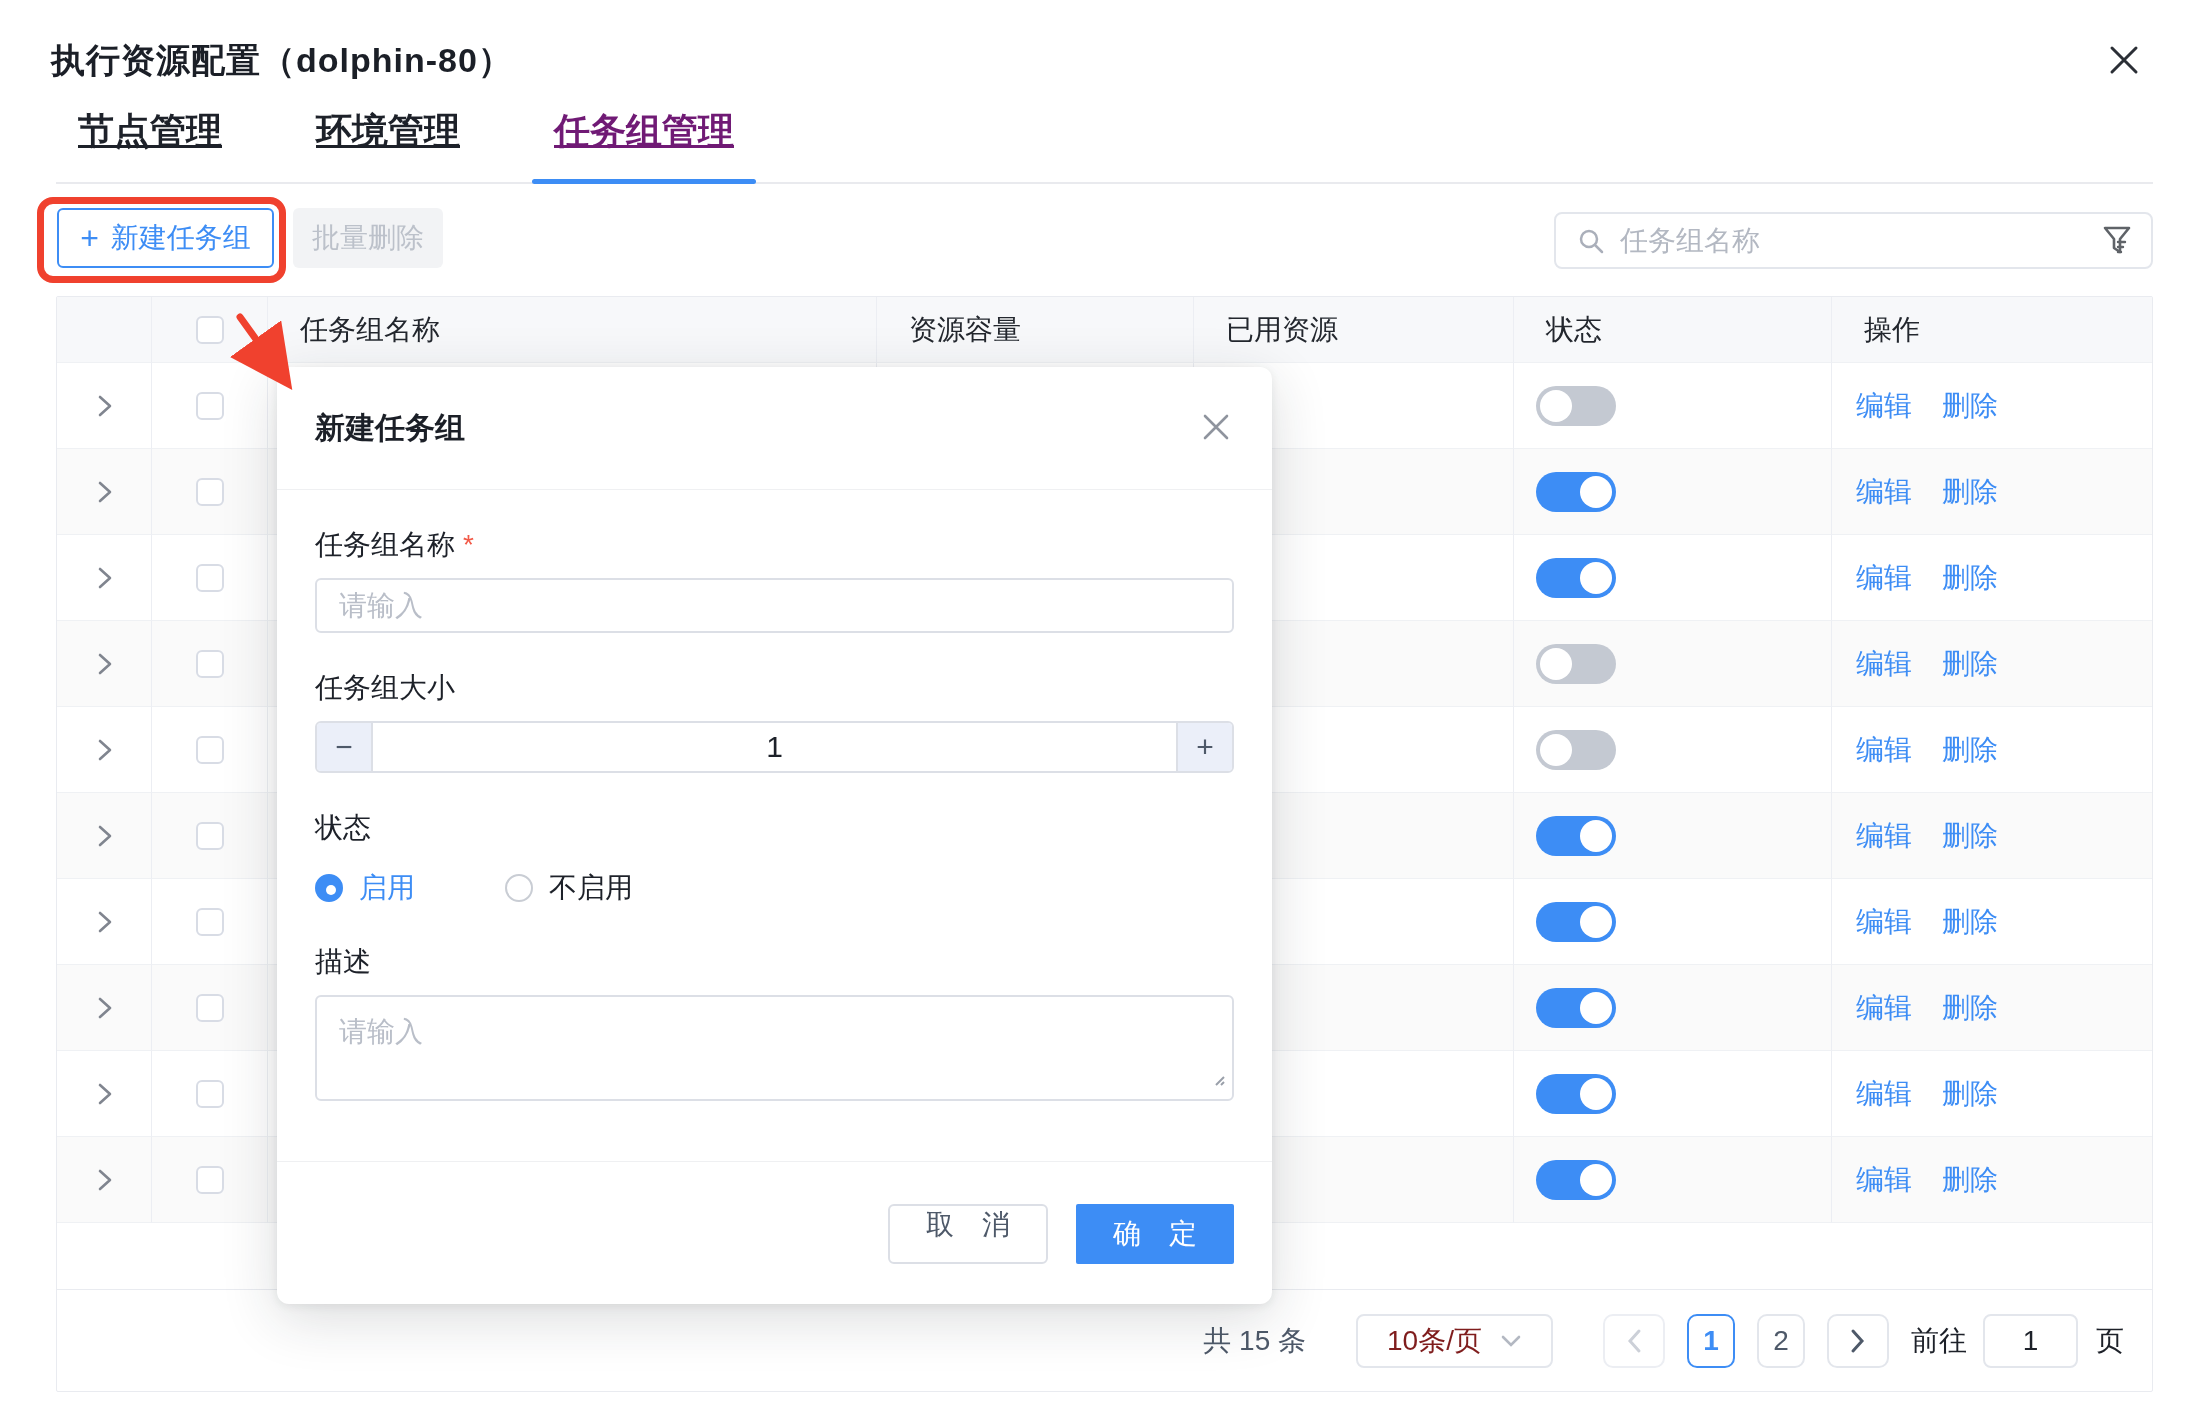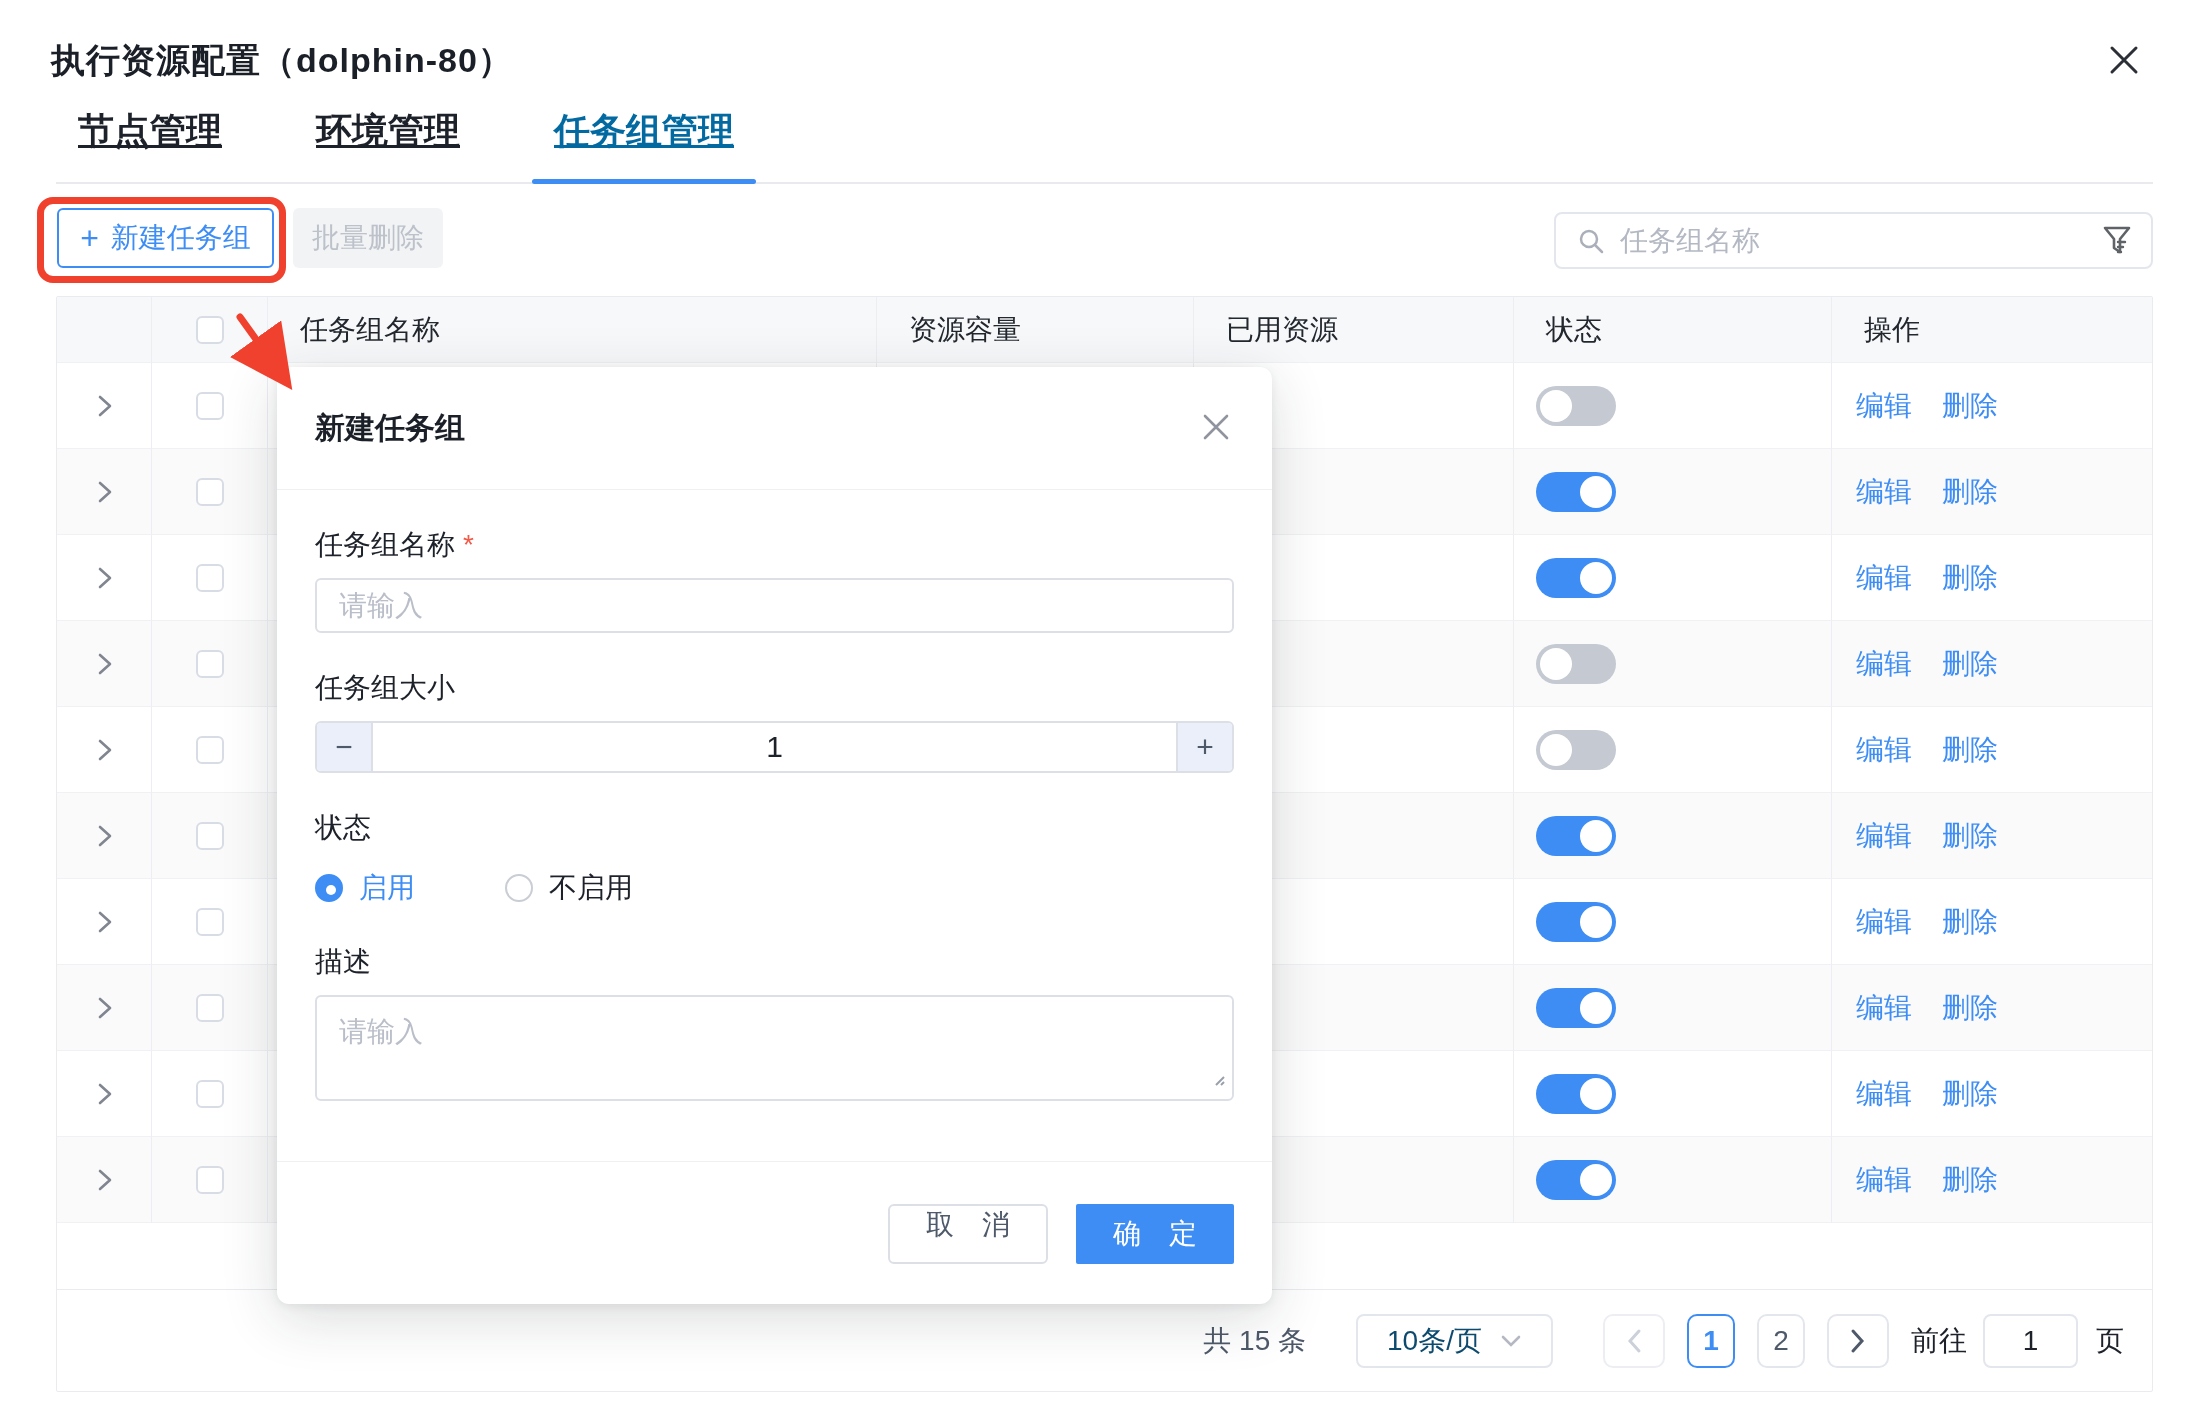--- a/index.html
+++ b/index.html
@@ -7,21 +7,21 @@
   body { font-family:"Liberation Sans","DejaVu Sans",sans-serif; color:#1d2129; }
   .page { position:relative; width:2208px; height:1426px; background:#fff; overflow:hidden; }
 
   
   .page-title { position:absolute; left:51px; top:38px; font-size:34px; font-weight:700; color:#1b1f27; letter-spacing:1px; }
   .page-close { position:absolute; right:60px; top:36px; width:48px; height:48px; display:flex; align-items:center; justify-content:center; cursor:pointer; }
 
   
   .tabs { position:absolute; left:56px; top:112px; width:2097px; height:72px; display:flex; align-items:flex-end; border-bottom:2px solid #e9eaee; }
   .tab { position:relative; font-size:36px; font-weight:600; color:#1d2129; padding:0 22px 26px 22px; margin-right:50px; cursor:pointer;text-decoration:underline; }
-  .tab.active { color:#0369a1; }
+  .tab.active { color:#701a75; }
   .tab.active::after { content:""; position:absolute; left:0; right:0; bottom:-2px; height:5px; background:#3d8df5; border-radius:3px; }
 
   
   .btn-create { position:absolute; left:57px; top:208px; width:217px; height:60px; background:#fff; border:2px solid #3d8df5; border-radius:6px; color:#3d8df5; font-size:28px; display:flex; align-items:center; justify-content:center; gap:12px; cursor:pointer; }
   .btn-disabled { position:absolute; left:293px; top:208px; width:150px; height:60px; background:#f2f3f5; border:none; border-radius:6px; color:#bcc1ca; font-size:28px; display:flex; align-items:center; justify-content:center; }
   .search-box { position:absolute; left:1554px; top:212px; width:599px; height:57px; border:2px solid #e3e6ec; border-radius:8px; display:flex; align-items:center; padding:0 18px 0 20px; background:#fff; }
   .search-box input { flex:1; border:none; outline:none; font-size:28px; color:#1d2129; margin-left:14px; background:transparent; }
   .search-box input::placeholder { color:#b3b8c2; }
 
   
@@ -41,21 +41,21 @@
   .toggle { position:relative; width:80px; height:40px; border-radius:20px; background:#c4c9d2; cursor:pointer; }
   .toggle .knob { position:absolute; top:4px; left:4px; width:32px; height:32px; background:#fff; border-radius:50%; }
   .toggle.on { background:#3d8df5; }
   .toggle.on .knob { left:auto; right:4px; }
   .lnk { font-size:28px; color:#3d8df5; cursor:pointer; }
   .filler { height:68px; background:#fff; }
 
   
   .tfoot { position:absolute; left:0; right:0; bottom:0; height:102px; border-top:1px solid #e9ebf0; display:flex; align-items:center; justify-content:flex-end; padding-right:28px; font-size:28px; color:#4e5969; }
   .pg-total { margin-right:50px; color:#4e5969; }
-  .pg-size { width:197px; height:54px; border:2px solid #e3e6ec; border-radius:8px; display:flex; align-items:center; justify-content:center; gap:18px; color:#0c4a6e; margin-right:50px; cursor:pointer; background:#fff; }
+  .pg-size { width:197px; height:54px; border:2px solid #e3e6ec; border-radius:8px; display:flex; align-items:center; justify-content:center; gap:18px; color:#7f1d1d; margin-right:50px; cursor:pointer; background:#fff; }
   .pg-btn { height:54px; border:2px solid #e3e6ec; border-radius:10px; background:#fff; display:flex; align-items:center; justify-content:center; font-size:28px; color:#4e5969; margin-right:22px; cursor:pointer; }
   .pg-prev, .pg-next { width:62px; }
   .pg-prev { border-color:#eceef3; }
   .pg-page { width:48px; font-weight:500; }
   .pg-page.current { border-color:#3d8df5; color:#3d8df5; font-weight:700; }
   .pg-goto-label { margin:0 16px 0 0; color:#1d2129; }
   .pg-goto { width:95px; height:54px; border:2px solid #e3e6ec; border-radius:8px; text-align:center; font-size:28px; color:#1d2129; outline:none; margin-right:18px; }
   .pg-suffix { color:#1d2129; }
 
   

